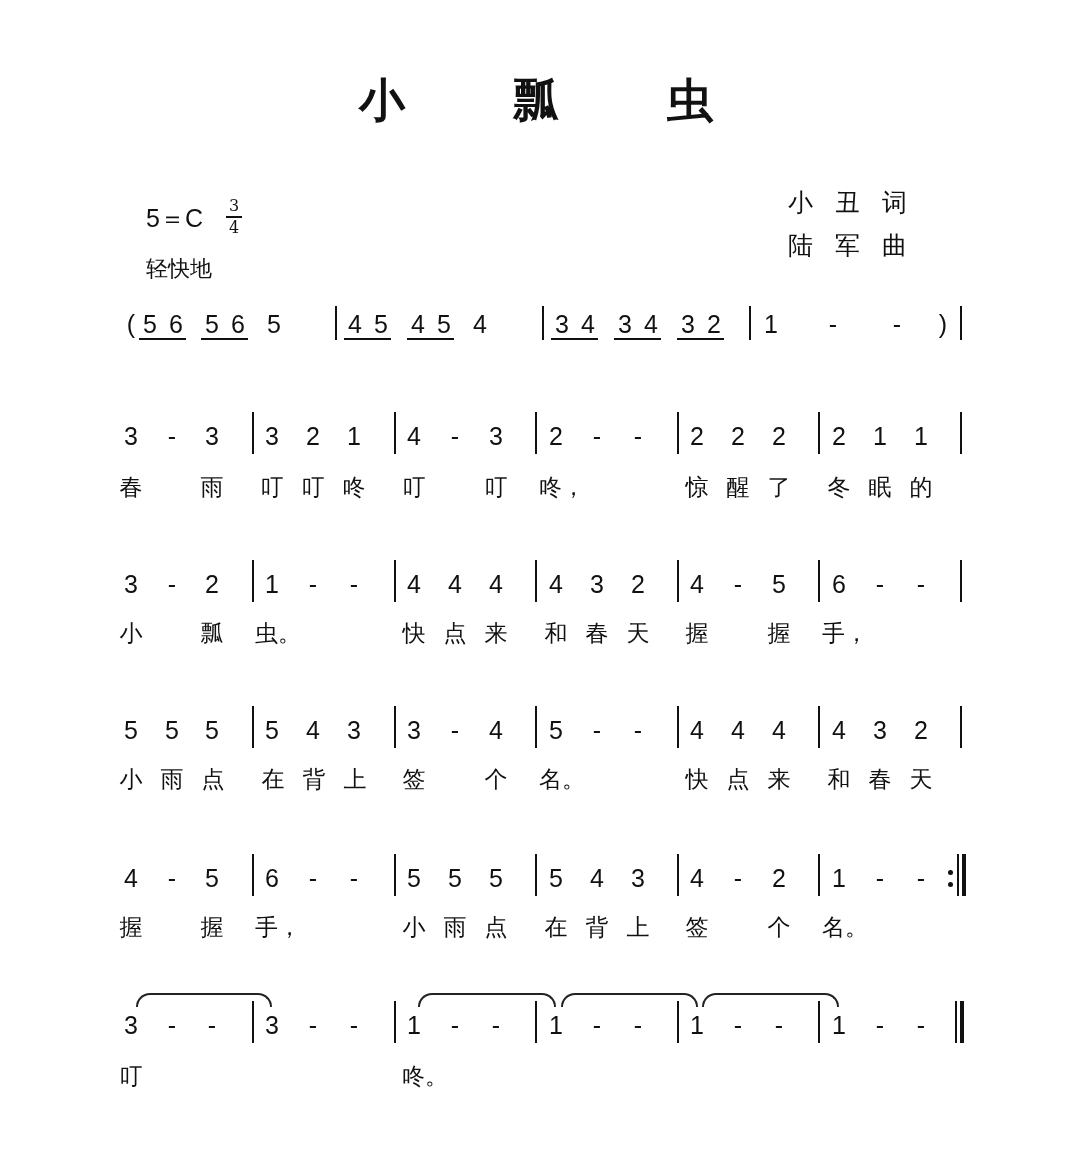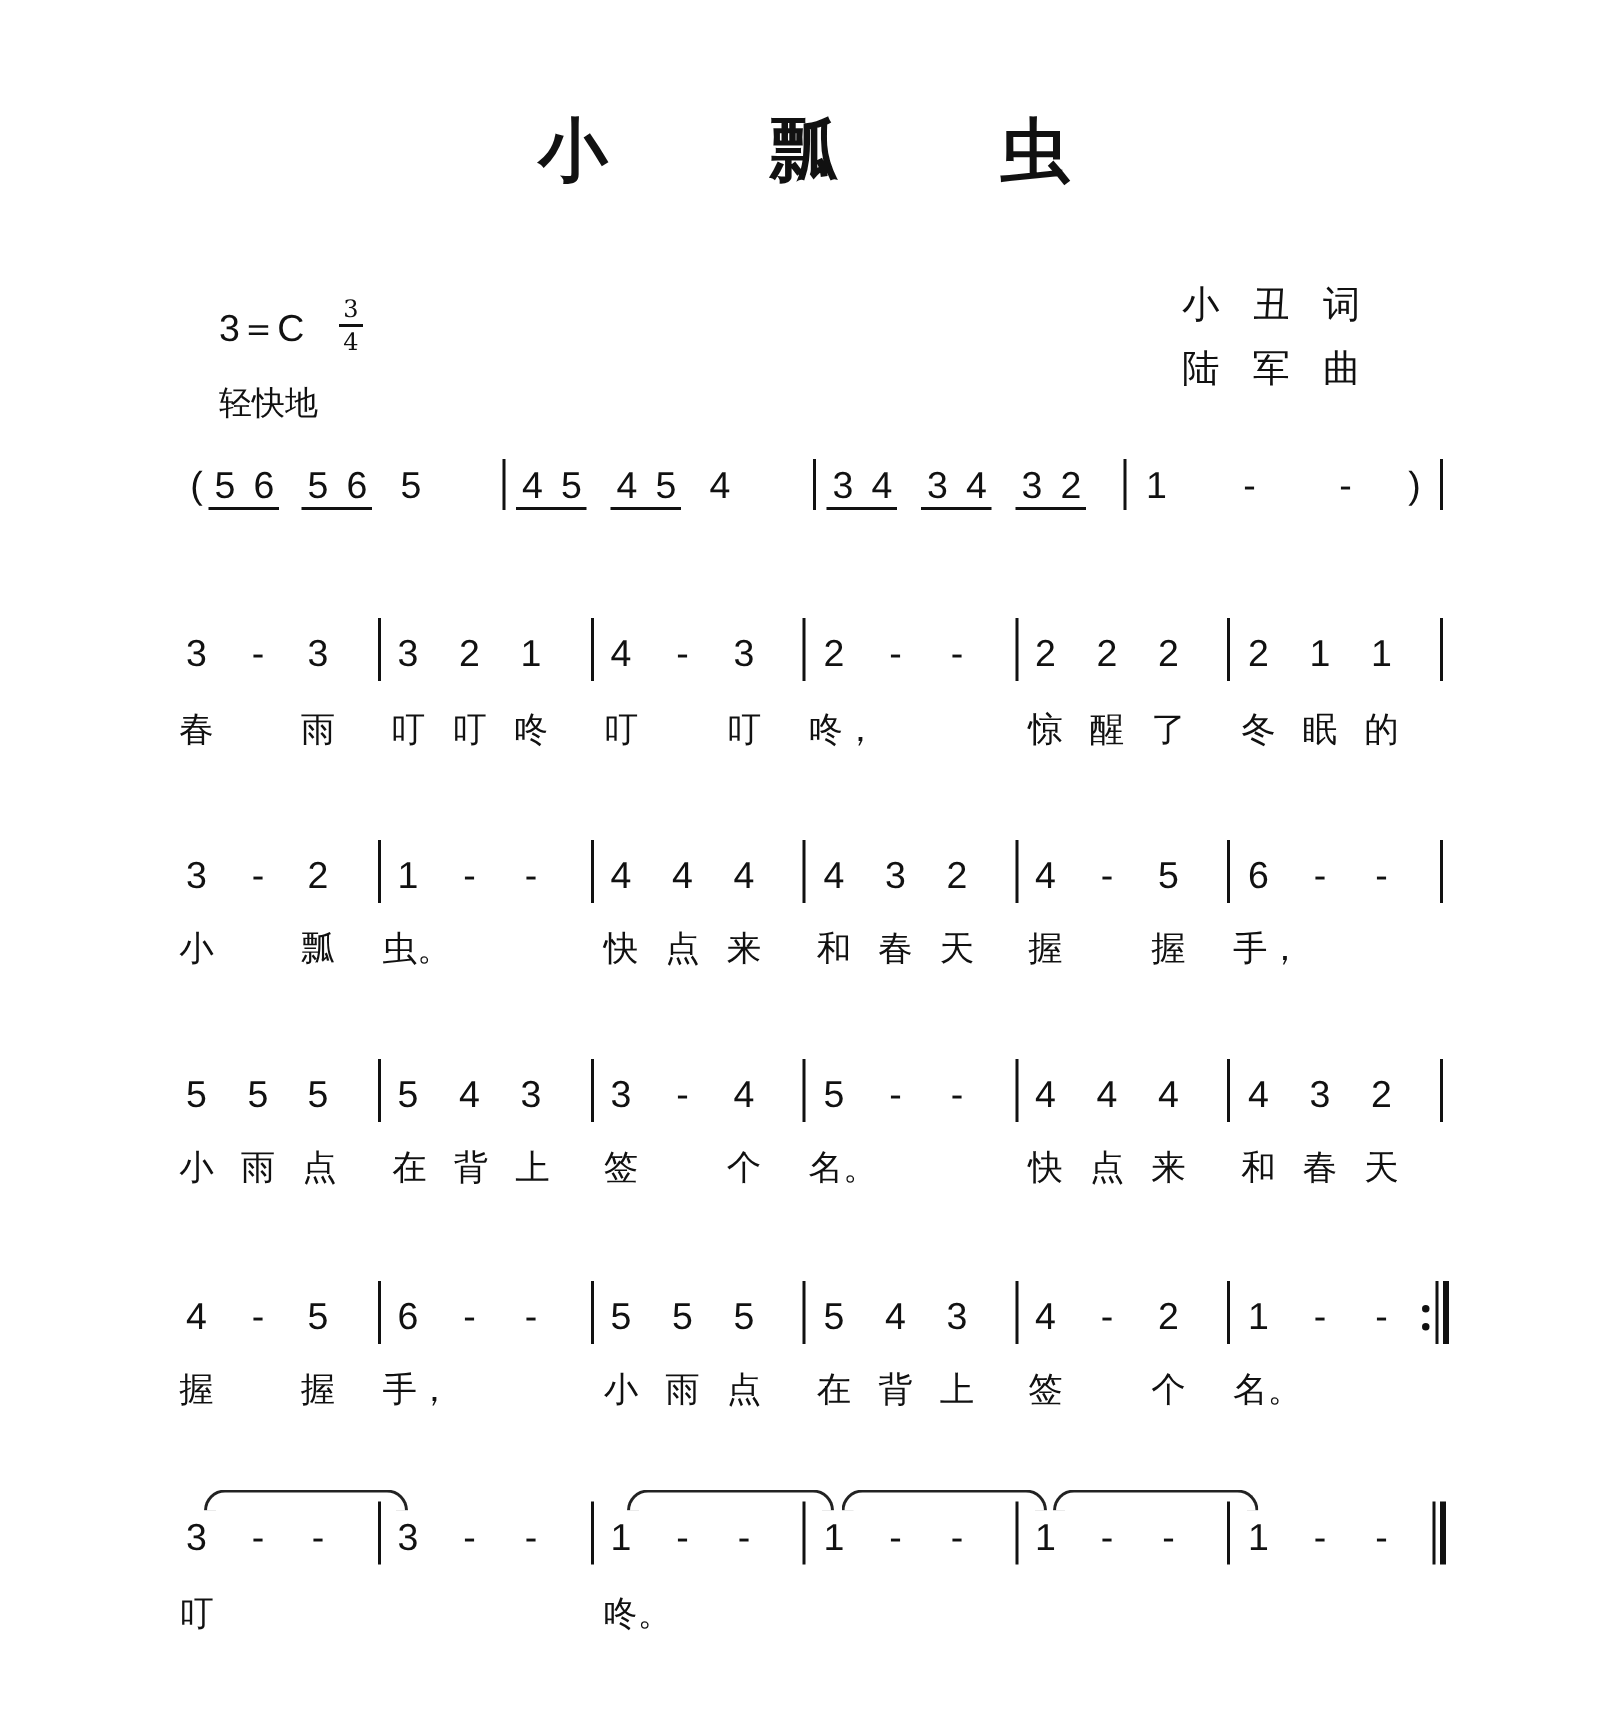--- a/index.html
+++ b/index.html
@@ -19,21 +19,21 @@
   .bar { width:2px; background:#111; }
   .lyr { font-family:"DejaVu Serif",serif; font-size:23px; transform:translateX(-50%); line-height:28px; }
   .tie { border:2px solid #222; border-bottom:none; border-radius:14px 14px 0 0; height:12px; }
   .dot { width:5px; height:5px; border-radius:50%; background:#111; }
 </style>
 </head>
 <body>
 
 <div id="score">
   <div class="abs title">小 瓢 虫</div>
-  <div class="abs key">3＝C</div>
+  <div class="abs key">5＝C</div>
   <div class="abs ts">
     <span>3</span>
     <span class="line"></span>
     <span>4</span>
   </div>
   <div class="abs tempo">轻快地</div>
   <div class="abs credit" style="left:788px;top:186px;">小丑词</div>
   <div class="abs credit" style="left:788px;top:229px;">陆军曲</div>
 
   <div id="intro-line">

